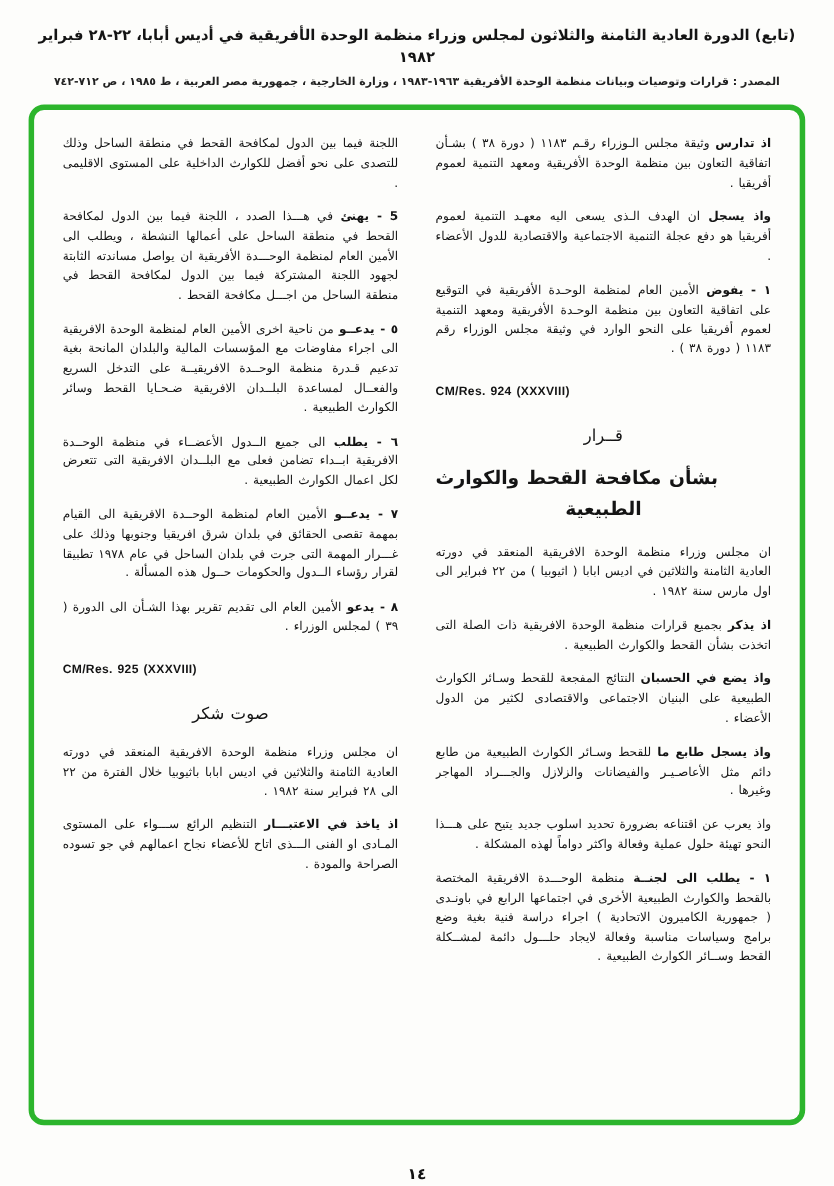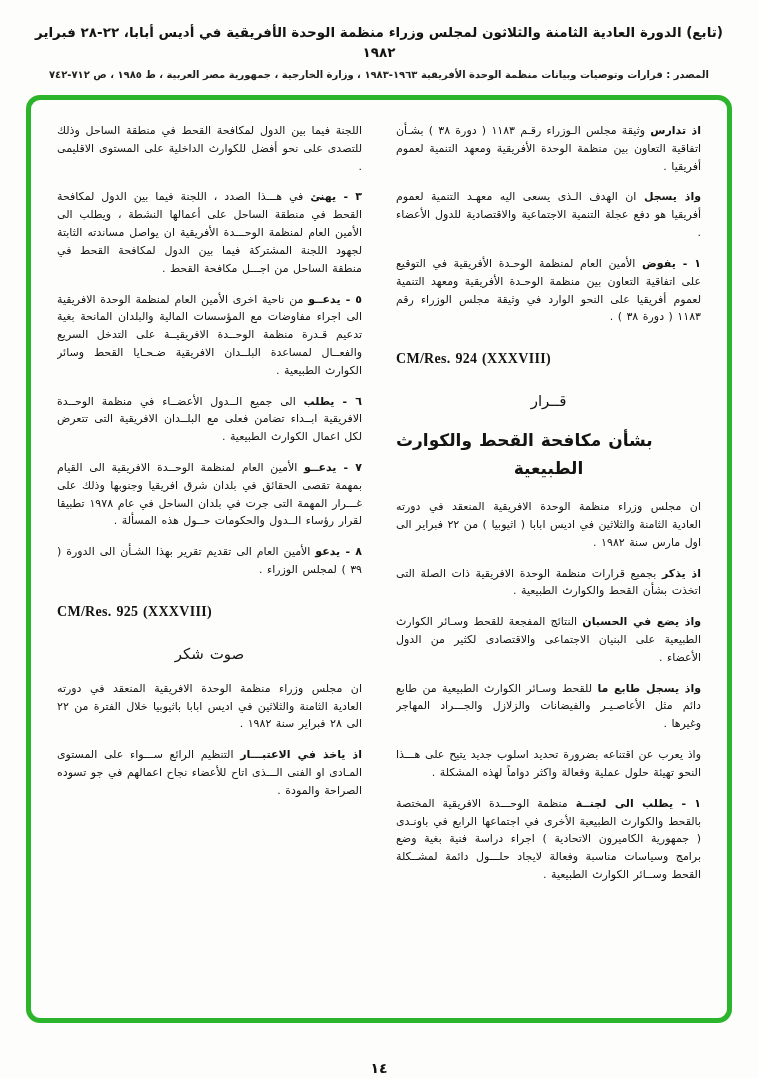--- a/index.html
+++ b/index.html
@@ -66,23 +66,23 @@
     text-align: justify;
     text-align-last: right;
     margin-bottom: 13px;
     word-spacing: 1px;
   }
   .para b { font-weight: bold; }
   .para.latin {
     direction: ltr;
     text-align: left;
     text-align-last: left;
-    font-family: Liberation Serif, serif;
+    font-family: Liberation Sans, sans-serif;
     font-weight: bold;
-    font-size: 14px;
+    font-size: 11px;
     margin: 22px 0 18px 0;
     letter-spacing: 0.3px;
   }
   .para.heading {
     text-align: center;
     text-align-last: center;
     font-weight: normal;
     font-size: 15px;
     margin: 6px 0 14px 0;
     letter-spacing: 1px;
@@ -127,21 +127,21 @@
           <p class="para subheading">بشأن مكافحة القحط والكوارث الطبيعية</p>
           <p class="para body">ان مجلس وزراء منظمة الوحدة الافريقية المنعقد في دورته العادية الثامنة والثلاثين في اديس ابابا ( اثيوبيا ) من ٢٢ فبراير الى اول مارس سنة ١٩٨٢ .</p>
           <p class="para body"><b>اذ يذكر</b> بجميع قرارات منظمة الوحدة الافريقية ذات الصلة التى اتخذت بشأن القحط والكوارث الطبيعية .</p>
           <p class="para body"><b>واذ يضع في الحسبان</b> النتائج المفجعة للقحط وسـائر الكوارث الطبيعية على البنيان الاجتماعى والاقتصادى لكثير من الدول الأعضاء .</p>
           <p class="para body"><b>واذ يسجل طابع ما</b> للقحط وسـائر الكوارث الطبيعية من طابع دائم مثل الأعاصـيـر والفيضانات والزلازل والجـــراد المهاجر وغيرها .</p>
           <p class="para body">واذ يعرب عن اقتناعه بضرورة تحديد اسلوب جديد يتيح على هـــذا النحو تهيئة حلول عملية وفعالة واكثر دواماً لهذه المشكلة .</p>
           <p class="para body"><b>١ - يطلب الى لجنــة</b> منظمة الوحـــدة الافريقية المختصة بالقحط والكوارث الطبيعية الأخرى في اجتماعها الرابع في باونـدى ( جمهورية الكاميرون الاتحادية ) اجراء دراسة فنية بغية وضع برامج وسياسات مناسبة وفعالة لايجاد حلـــول دائمة لمشــكلة القحط وســائر الكوارث الطبيعية .</p>
         </div>
       <div class="col">
           <p class="para body">اللجنة فيما بين الدول لمكافحة القحط في منطقة الساحل وذلك للتصدى على نحو أفضل للكوارث الداخلية على المستوى الاقليمى .</p>
-          <p class="para body"><b>٣ - يهنئ</b> في هـــذا الصدد ، اللجنة فيما بين الدول لمكافحة القحط في منطقة الساحل على أعمالها النشطة ، ويطلب الى الأمين العام لمنظمة الوحـــدة الأفريقية ان يواصل مساندته الثابتة لجهود اللجنة المشتركة فيما بين الدول لمكافحة القحط في منطقة الساحل من اجـــل مكافحة القحط .</p>
+          <p class="para body"><b>5 - يهنئ</b> في هـــذا الصدد ، اللجنة فيما بين الدول لمكافحة القحط في منطقة الساحل على أعمالها النشطة ، ويطلب الى الأمين العام لمنظمة الوحـــدة الأفريقية ان يواصل مساندته الثابتة لجهود اللجنة المشتركة فيما بين الدول لمكافحة القحط في منطقة الساحل من اجـــل مكافحة القحط .</p>
           <p class="para body"><b>٥ - يدعــو</b> من ناحية اخرى الأمين العام لمنظمة الوحدة الافريقية الى اجراء مفاوضات مع المؤسسات المالية والبلدان المانحة بغية تدعيم قـدرة منظمة الوحــدة الافريقيــة على التدخل السريع والفعــال لمساعدة البلــدان الافريقية ضـحـايا القحط وسائر الكوارث الطبيعية .</p>
           <p class="para body"><b>٦ - يطلب</b> الى جميع الــدول الأعضــاء في منظمة الوحــدة الافريقية ابــداء تضامن فعلى مع البلــدان الافريقية التى تتعرض لكل اعمال الكوارث الطبيعية .</p>
           <p class="para body"><b>٧ - يدعــو</b> الأمين العام لمنظمة الوحــدة الافريقية الى القيام بمهمة تقصى الحقائق في بلدان شرق افريقيا وجنوبها وذلك على غـــرار المهمة التى جرت في بلدان الساحل في عام ١٩٧٨ تطبيقا لقرار رؤساء الــدول والحكومات حــول هذه المسألة .</p>
           <p class="para body"><b>٨ - يدعو</b> الأمين العام الى تقديم تقرير بهذا الشـأن الى الدورة ( ٣٩ ) لمجلس الوزراء .</p>
           <p class="para latin">CM/Res. 925 (XXXVIII)</p>
           <p class="para heading">صوت شكر</p>
           <p class="para body">ان مجلس وزراء منظمة الوحدة الافريقية المنعقد في دورته العادية الثامنة والثلاثين في اديس ابابا باثيوبيا خلال الفترة من ٢٢ الى ٢٨ فبراير سنة ١٩٨٢ .</p>
           <p class="para body"><b>اذ ياخذ في الاعتبـــار</b> التنظيم الرائع ســـواء على المستوى المـادى او الفنى الـــذى اتاح للأعضاء نجاح اعمالهم في جو تسوده الصراحة والمودة .</p>
         </div>
     </div>

